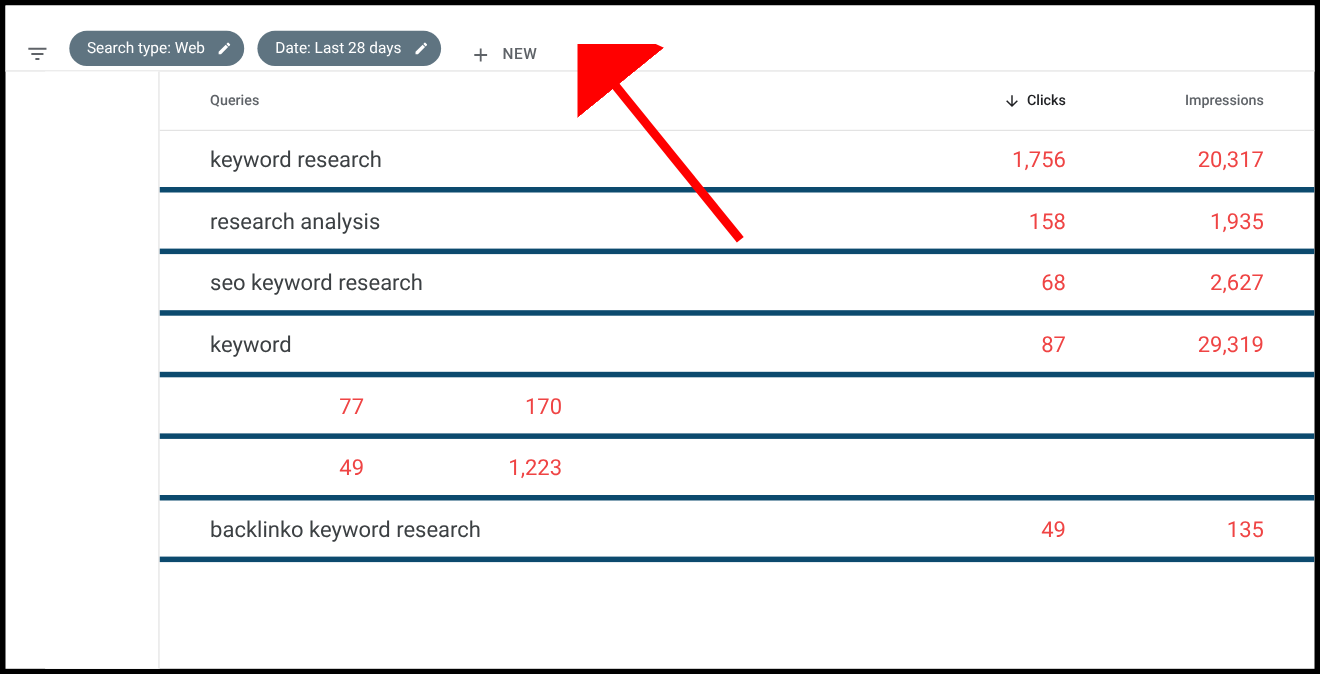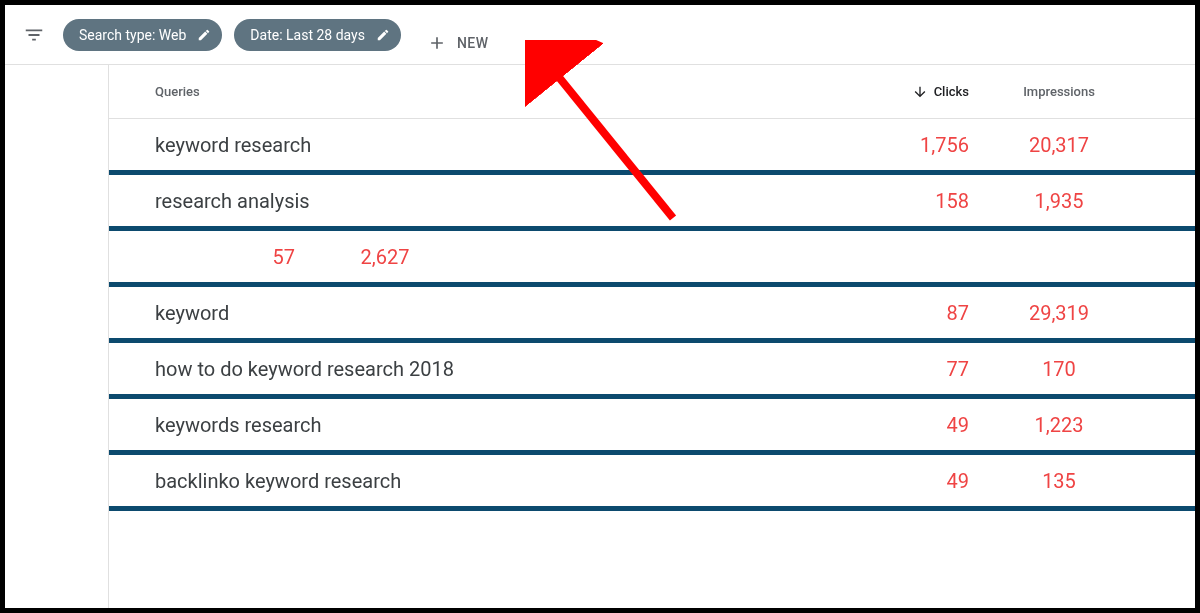--- a/index.html
+++ b/index.html
@@ -12,21 +12,21 @@
       padding: 5px;
     }
     .app {
       width: 1190px;
       height: 603px;
       background: #fff;
       position: relative;
     }
     .filter-bar {
       display: flex;
-      align-items: center;
+      align-items: flex-end;
       height: 60px;
       padding: 4px 18px;
       border-bottom: 1px solid #e0e0e0;
       gap: 12px;
       background: #fff;
     }
     .filter-icon {
       color: #5f6368;
       display: flex;
       align-items: center;
@@ -65,20 +65,21 @@
       gap: 10px;
       margin-left: 14px;
       cursor: pointer;
       font-weight: 500;
       margin-top: 16px;
     }
     .new-btn svg { fill: #5f6368; }
     .content {
       display: flex;
       height: calc(100% - 60px);
+      margin-left: 36px;
     }
     .sidebar {
       width: 104px;
       border-right: 1px solid #e0e0e0;
       background: #fff;
     }
     .main {
       flex: 1;
       overflow: auto;
     }
@@ -98,21 +99,21 @@
       width: 140px;
       text-align: right;
       display: flex;
       align-items: flex-start;
       justify-content: flex-end;
       gap: 6px;
       color: #202124;
     }
     .col-impr {
       width: 180px;
-      text-align: center;
+      text-align: right;
       color: #5f6368;
     }
     .row {
       display: flex;
       align-items: center;
       height: 56px;
       border-bottom: 5px solid #0c4a6e;
       padding: 0 46px;
       font-size: 20px;
     }
@@ -182,35 +183,34 @@
     <div class="col-q">keyword research</div>
     <div class="col-clicks">1,756</div>
     <div class="col-impr">20,317</div>
   </div>
             <div class="row">
     <div class="col-q">research analysis</div>
     <div class="col-clicks">158</div>
     <div class="col-impr">1,935</div>
   </div>
             <div class="row">
-    <div class="col-clicks">57</div>
+    <div class="col-q">seo keyword research</div>
+    <div class="col-clicks">68</div>
     <div class="col-impr">2,627</div>
   </div>
             <div class="row">
     <div class="col-q">keyword</div>
     <div class="col-clicks">87</div>
     <div class="col-impr">29,319</div>
   </div>
             <div class="row">
-    <div class="col-q">how to do keyword research 2018</div>
     <div class="col-clicks">77</div>
     <div class="col-impr">170</div>
   </div>
             <div class="row">
-    <div class="col-q">keywords research</div>
     <div class="col-clicks">49</div>
     <div class="col-impr">1,223</div>
   </div>
             <div class="row">
     <div class="col-q">backlinko keyword research</div>
     <div class="col-clicks">49</div>
     <div class="col-impr">135</div>
   </div>
           </div>
       </div>

